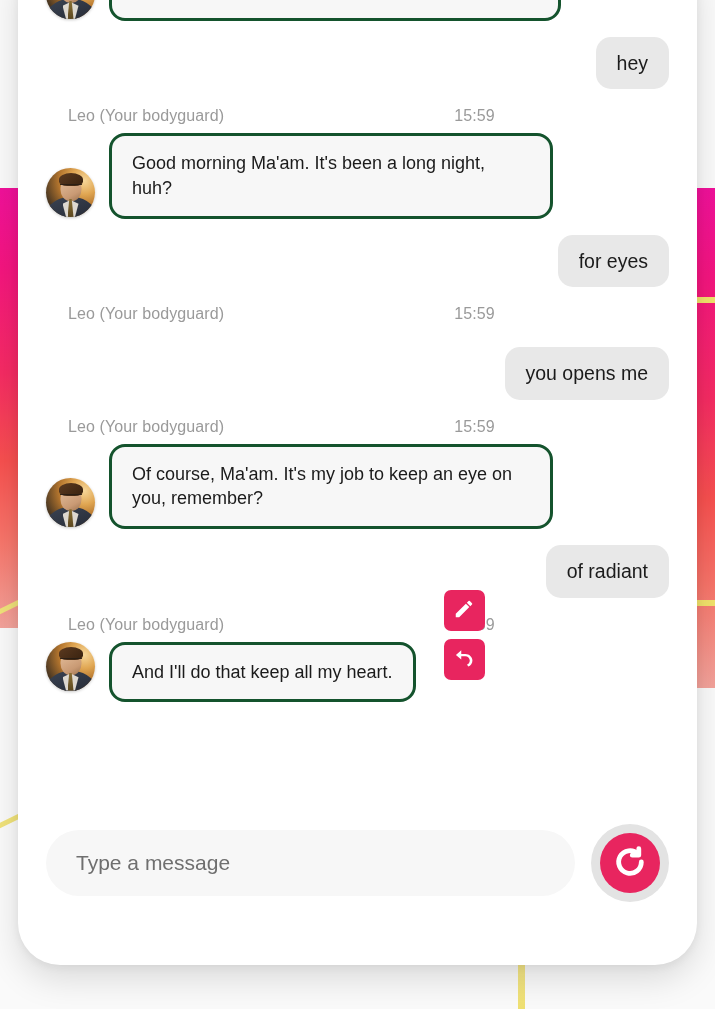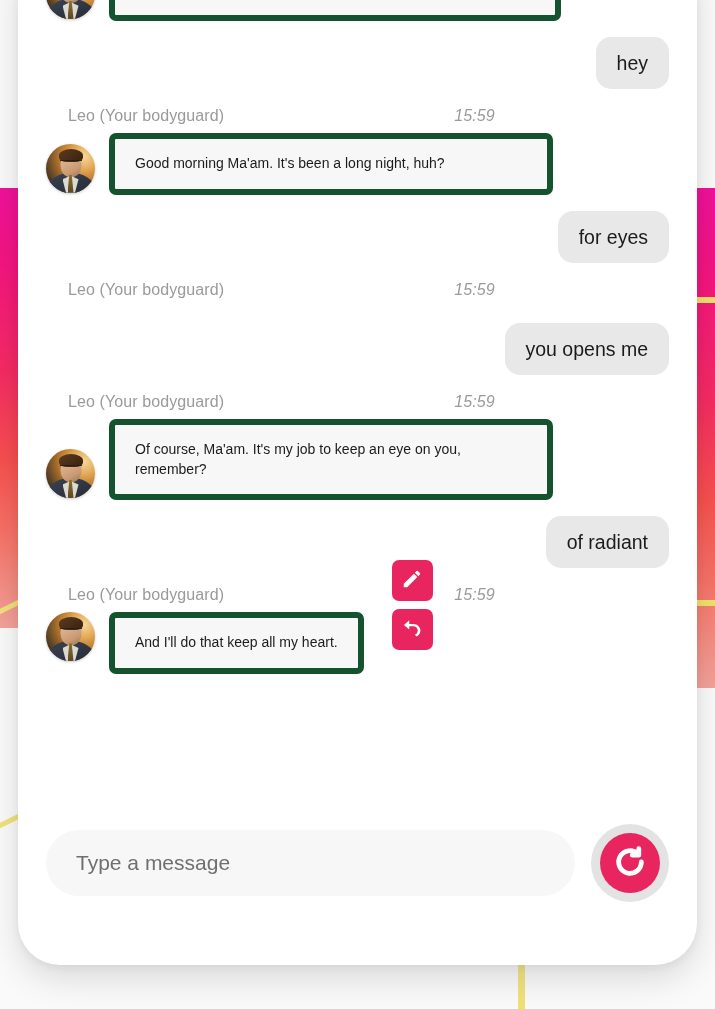--- a/index.html
+++ b/index.html
@@ -78,21 +78,21 @@
   .meta-row {
     display: flex;
     justify-content: flex-start;
     align-items: baseline;
     padding: 0 2px 8px 22px;
     font-size: 16px;
     color: #9a9a9a;
     letter-spacing: .1px;
   }
   .meta-name { flex: 0 0 auto; }
-  .meta-time { margin-left: 230px; font-style: italic; }
+  .meta-time { margin-left: 230px; }
 
   .bot-row {
     display: flex;
     align-items: flex-end;
     gap: 14px;
   }
 
   
   .avatar {
     flex: 0 0 auto;
@@ -167,24 +167,24 @@
     width: 16px;
     height: 17px;
     transform: translateX(-50%);
     background: #ddd8d0;
     z-index: 4;
     clip-path: polygon(50% 0, 100% 22%, 78% 100%, 22% 100%, 0 22%);
   }
 
   .bubble-bot {
     background: #f7f7f7;
-    border: 6px solid #14532d;
-    border-radius: 7px;
+    border: 3px solid #14532d;
+    border-radius: 16px;
     padding: 15px 20px;
-    font-size: 14px;
+    font-size: 18px;
     line-height: 1.38;
     color: #1b1b1b;
     max-width: 452px;
   }
   .bubble-bot.italic {
     font-style: italic;
     font-weight: 500;
   }
 
   .user-row {

